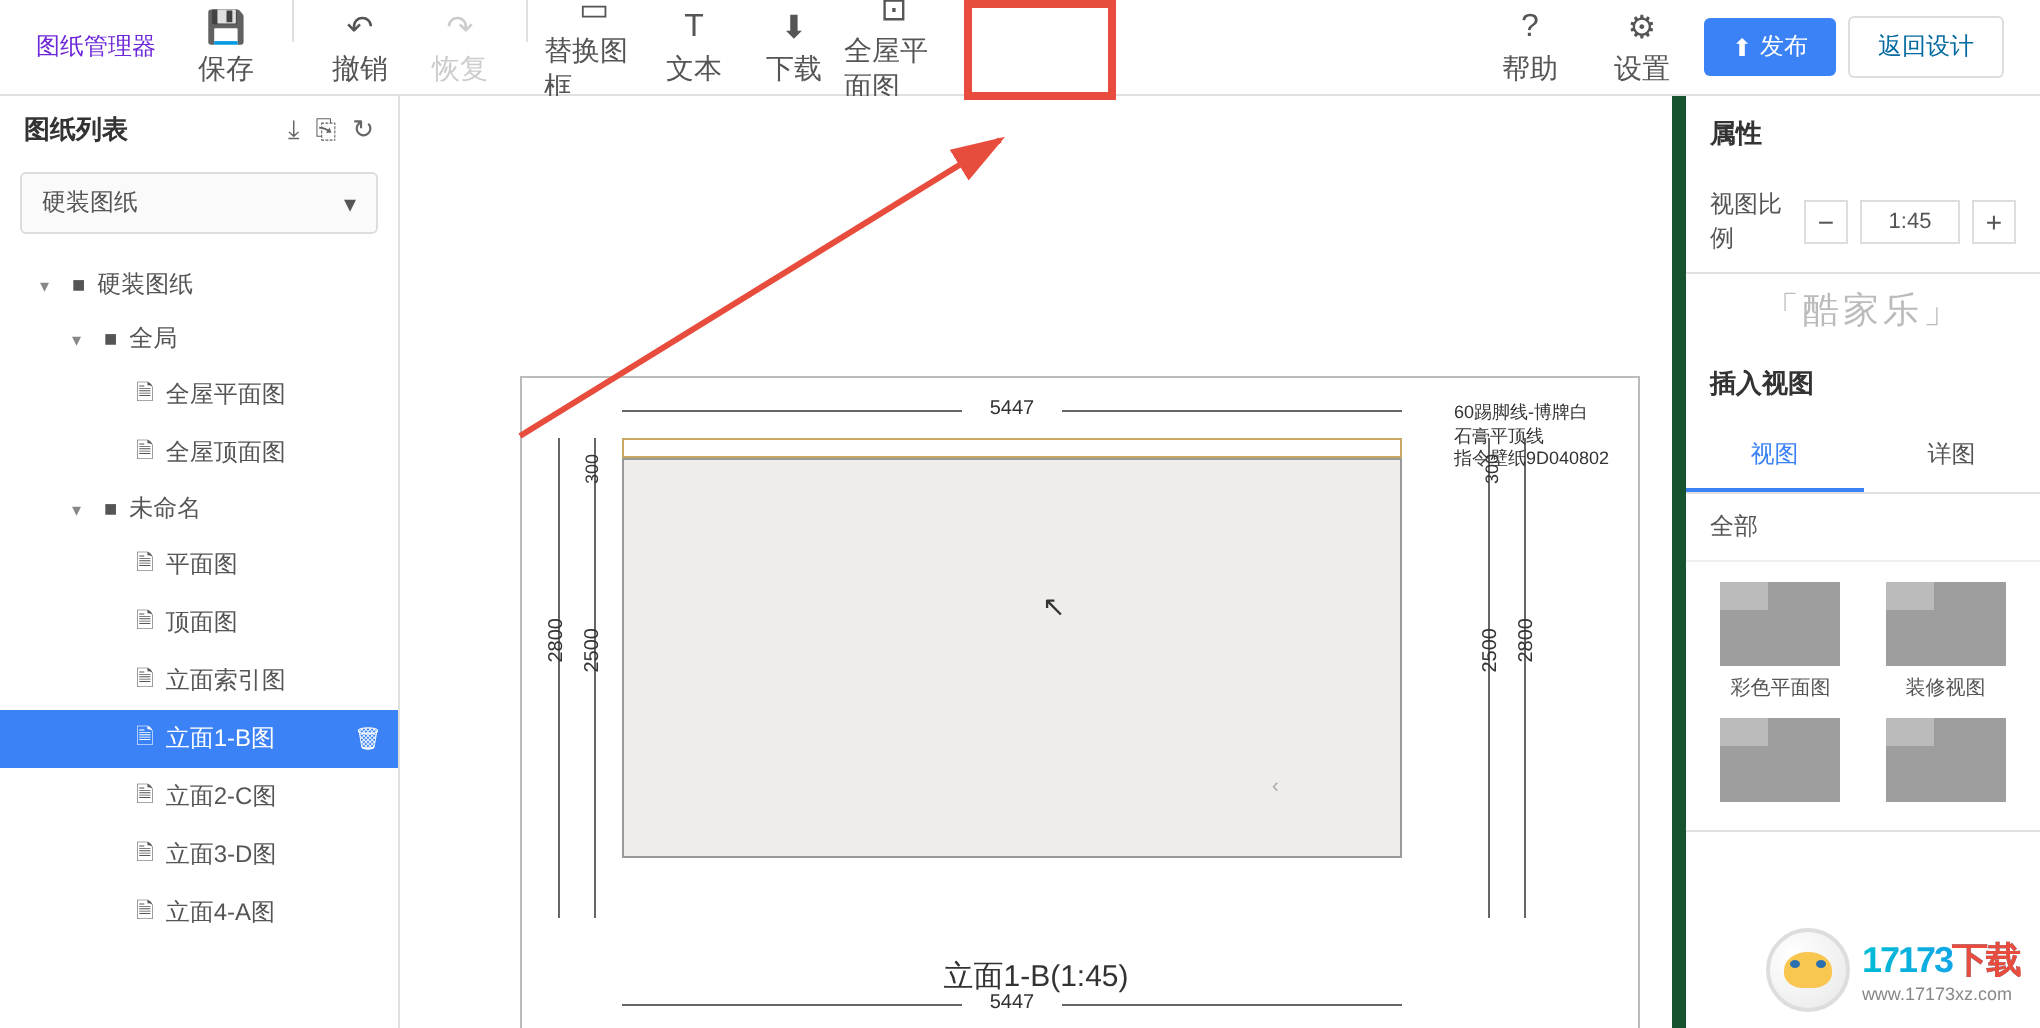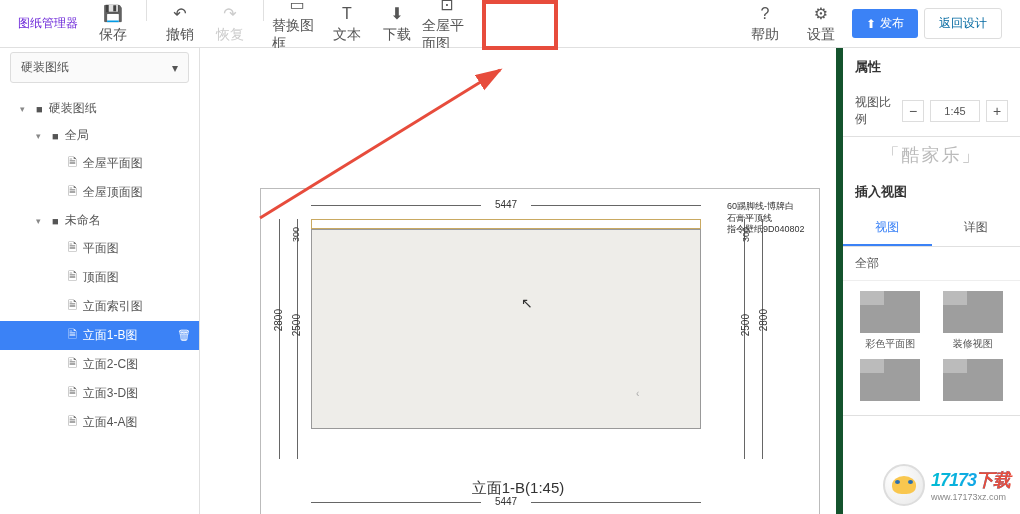--- a/index.html
+++ b/index.html
@@ -88,21 +88,21 @@
     .insert-thumb::before { content: ''; position: absolute; left: 0; top: 0; width: 24px; height: 14px; background: #bbb; }
     .insert-label { font-size: 10px; color: #555; }
     .scroll-hint { position: absolute; right: 184px; top: 340px; width: 16px; height: 16px; color: #aaa; font-size: 10px; }
     
     .bottom-logo { position: absolute; right: 10px; bottom: 8px; display: flex; align-items: center; gap: 6px; }
     .logo-badge { width: 42px; height: 42px; border-radius: 50%; background: radial-gradient(circle at 30% 30%, #fff, #e8e8e8); border: 2px solid #ddd; display: flex; align-items: center; justify-content: center; position: relative; }
     .logo-face { width: 24px; height: 18px; background: #f9c74f; border-radius: 50% 50% 40% 40%; position: relative; }
     .logo-face::before { content:''; position:absolute; left:3px; top:4px; width:5px; height:4px; background:#2a6fb0; border-radius:50%; }
     .logo-face::after { content:''; position:absolute; right:3px; top:4px; width:5px; height:4px; background:#2a6fb0; border-radius:50%; }
     .logo-text { display: flex; flex-direction: column; }
-    .logo-main { font-size: 18px; font-weight: 900; font-style: italic; background: linear-gradient(90deg, #00bcd4, #2196f3); -webkit-background-clip: text; -webkit-text-fill-color: transparent; letter-spacing: -1px; }
+    .logo-main { font-size: 18px; font-weight: 900; background: linear-gradient(90deg, #00bcd4, #2196f3); -webkit-background-clip: text; -webkit-text-fill-color: transparent; letter-spacing: -1px; }
     .logo-main .red { -webkit-text-fill-color: #e74c3c; }
     .logo-sub { font-size: 9px; color: #888; }
   </style>
 </head>
 <body>
 
 <div class="toolbar">
   <div class="toolbar-title">图纸管理器</div>
   <div class="toolbar-items">
     <div class="toolbar-item">
@@ -150,20 +150,28 @@
       <span>发布</span>
     </button>
     <button class="btn-secondary">返回设计</button>
   </div>
 </div>
 
 <div class="highlight-box"></div>
 
 <div class="main">
   <div class="sidebar">
+    <div class="sidebar-header">
+      <span class="sidebar-header-title">图纸列表</span>
+      <div class="sidebar-header-icons">
+        <span>⤓</span>
+        <span>⎘</span>
+        <span>↻</span>
+      </div>
+    </div>
     <div class="sidebar-select">
       <span>硬装图纸</span>
       <span>▾</span>
     </div>
     <div class="tree" id="tree">
         <div class="tree-item indent-1">
           <span class="tree-toggle">▾</span>
           <span class="tree-icon">■</span>
           <span>硬装图纸</span>
         </div>

